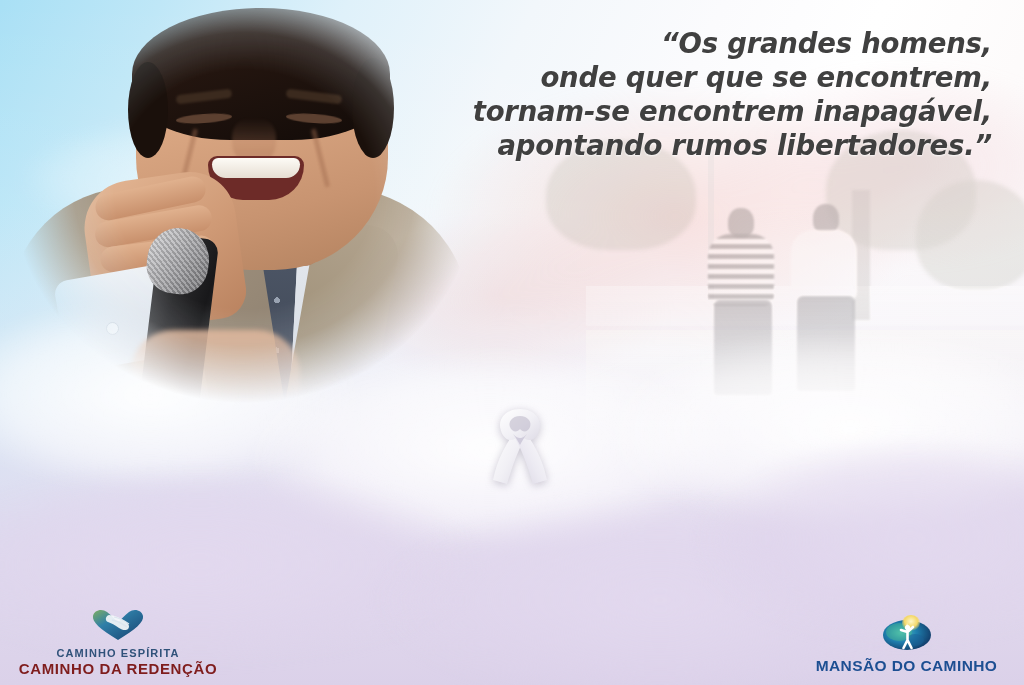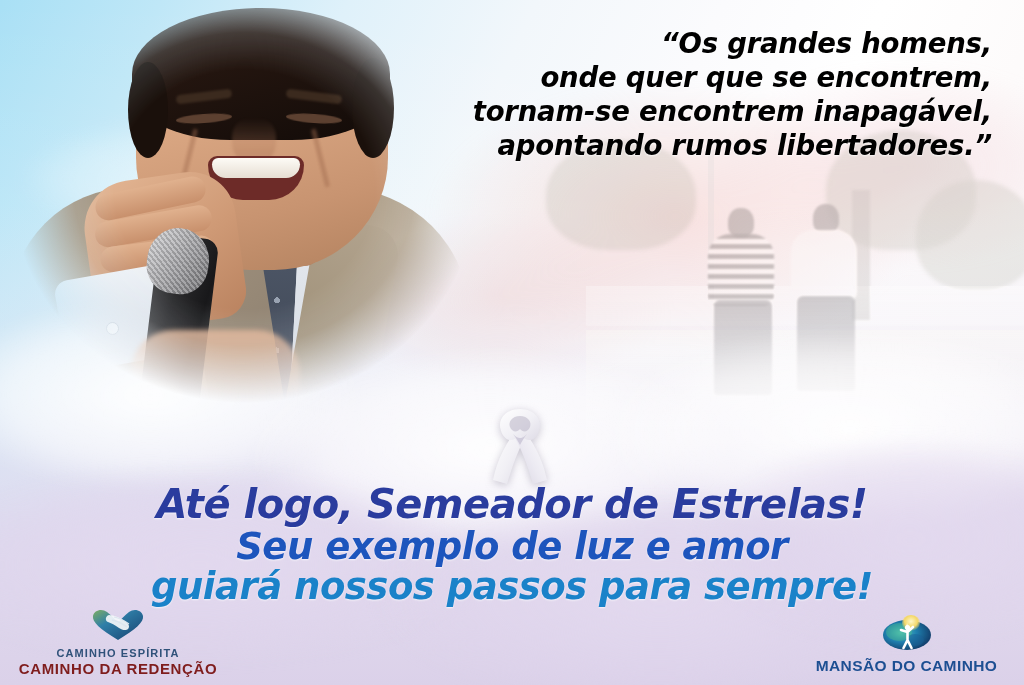--- a/index.html
+++ b/index.html
@@ -295,21 +295,21 @@
     position: absolute;
     left: 440px; top: 26px;
     width: 552px;
     text-align: right;
     font-family: "DejaVu Sans", sans-serif;
     font-style: italic;
     font-weight: bold;
     font-size: 27.5px;
     line-height: 34px;
     letter-spacing: -0.2px;
-    color: #000000;
+    color: #404040;
     text-shadow: 0 1px 2px rgba(255,255,255,0.8);
   }
   .quote-attrib {
     position: absolute;
     left: 440px; top: 168px;
     width: 552px;
     text-align: right;
     font-family: "DejaVu Sans", sans-serif;
     font-style: italic;
     font-weight: bold;
@@ -493,25 +493,20 @@
         </linearGradient>
       </defs>
       <path d="M43 22 C30 36 20 56 16 76 L30 80 C36 60 42 44 48 34 Z" fill="url(#rbL)"></path>
       <path d="M43 22 C56 36 66 56 70 76 L56 80 C50 60 44 44 38 34 Z" fill="url(#rbR)"></path>
       <path d="M43 5 C28 5 20 16 24 27 C27 36 35 40 43 31 C51 40 59 36 62 27 C66 16 58 5 43 5 Z" fill="url(#rbL)"></path>
       <path d="M43 12 C35 12 31 18 33 23 C35 28 40 29 43 25 C46 29 51 28 53 23 C55 18 51 12 43 12 Z" fill="#b9b5c6" opacity="0.55"></path>
       <path d="M36 30 C39 34 41 37 43 41 C45 37 47 34 50 30 C47 33 45 34 43 34 C41 34 39 33 36 30 Z" fill="#cfcbdb"></path>
     </svg>
   </div>
 
-  <div class="headline">
-    <div class="hl-1">Até logo, Semeador de Estrelas!</div>
-    <div class="hl-2">Seu exemplo de luz e amor</div>
-    <div class="hl-3">guiará nossos passos para sempre!</div>
-  </div>
 
   <div class="logo-left">
     <span class="logo-mark">
       <svg width="56" height="34" viewBox="0 0 56 34" xmlns="http://www.w3.org/2000/svg">
         <defs>
           <linearGradient id="hh" x1="0" y1="0" x2="1" y2="1">
             <stop offset="0%" stop-color="#7fae63"></stop>
             <stop offset="35%" stop-color="#2f7fa8"></stop>
             <stop offset="100%" stop-color="#17406f"></stop>
           </linearGradient>

